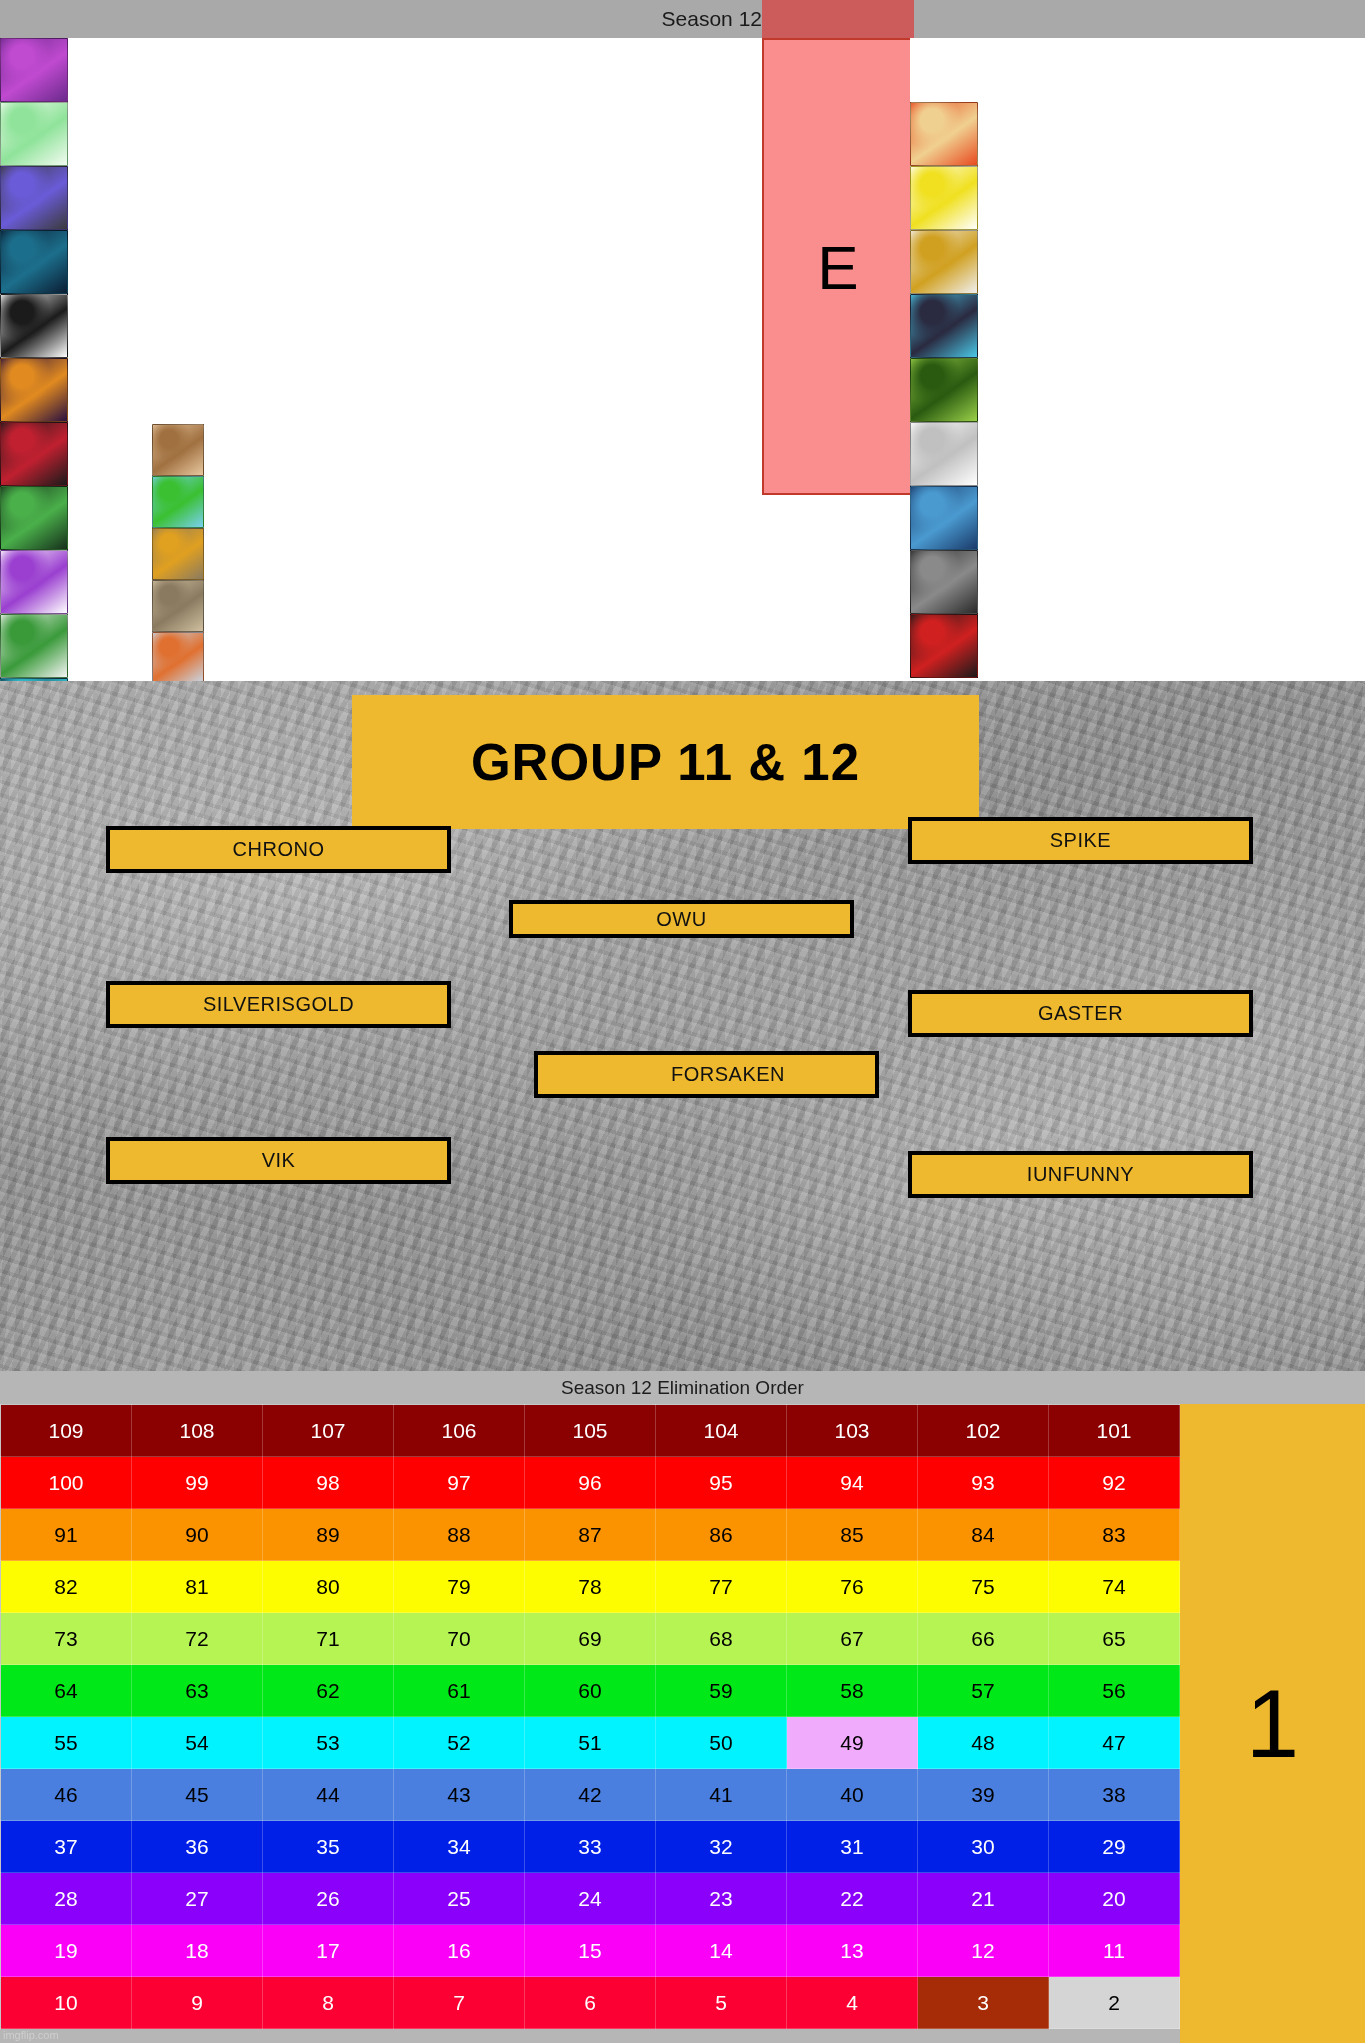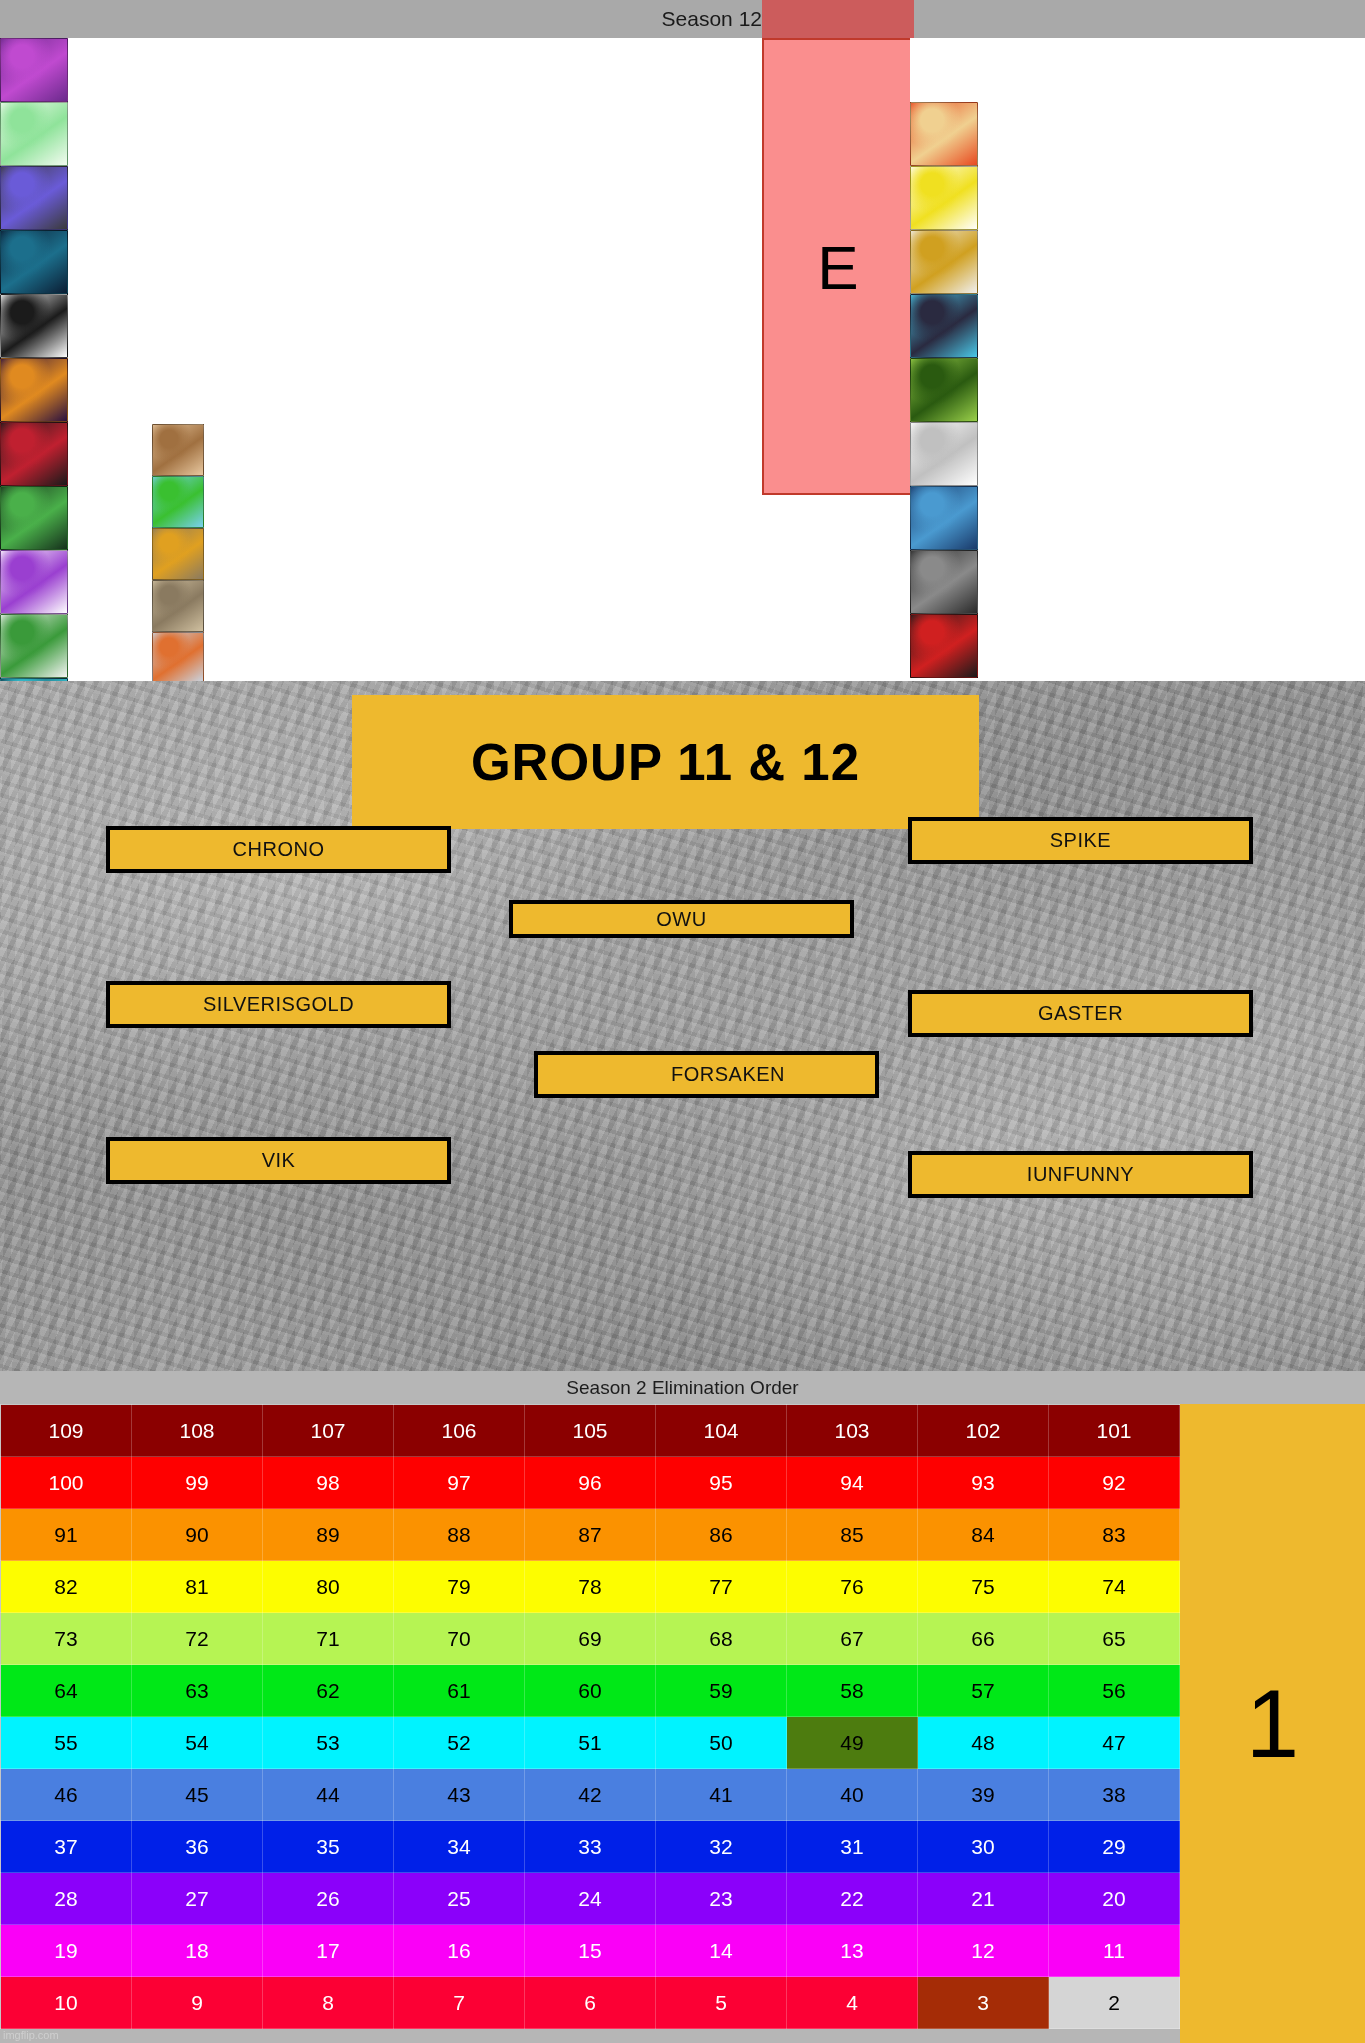--- a/index.html
+++ b/index.html
@@ -269,21 +269,21 @@
   <div class="namebox" style="left:106px;top:456px;width:345px;height:47px;">
     <span>VIK</span>
   </div>
 
   <div class="namebox" style="left:908px;top:470px;width:345px;height:47px;">
     <span>IUNFUNNY</span>
   </div>
 </div>
 
 <div id="panel-table">
-  <div id="table-title">Season 2 Elimination Order</div>
+  <div id="table-title">Season 12 Elimination Order</div>
   <div id="table-wrap">
     <table class="elim">
       <tbody id="elim-body">
           <tr>
             <td style="background: rgb(139, 0, 0); color: rgb(255, 255, 255);">109</td>
             <td style="background: rgb(139, 0, 0); color: rgb(255, 255, 255);">108</td>
             <td style="background: rgb(139, 0, 0); color: rgb(255, 255, 255);">107</td>
             <td style="background: rgb(139, 0, 0); color: rgb(255, 255, 255);">106</td>
             <td style="background: rgb(139, 0, 0); color: rgb(255, 255, 255);">105</td>
             <td style="background: rgb(139, 0, 0); color: rgb(255, 255, 255);">104</td>
@@ -346,21 +346,21 @@
             <td style="background: rgb(0, 232, 23); color: rgb(0, 0, 0);">57</td>
             <td style="background: rgb(0, 232, 23); color: rgb(0, 0, 0);">56</td>
           </tr>
           <tr>
             <td style="background: rgb(0, 243, 255); color: rgb(0, 0, 0);">55</td>
             <td style="background: rgb(0, 243, 255); color: rgb(0, 0, 0);">54</td>
             <td style="background: rgb(0, 243, 255); color: rgb(0, 0, 0);">53</td>
             <td style="background: rgb(0, 243, 255); color: rgb(0, 0, 0);">52</td>
             <td style="background: rgb(0, 243, 255); color: rgb(0, 0, 0);">51</td>
             <td style="background: rgb(0, 243, 255); color: rgb(0, 0, 0);">50</td>
-            <td style="background: #4d7c0f; color: rgb(0, 0, 0);">49</td>
+            <td style="background: #f0abfc; color: rgb(0, 0, 0);">49</td>
             <td style="background: rgb(0, 243, 255); color: rgb(0, 0, 0);">48</td>
             <td style="background: rgb(0, 243, 255); color: rgb(0, 0, 0);">47</td>
           </tr>
           <tr>
             <td style="background: rgb(74, 127, 224); color: rgb(0, 0, 0);">46</td>
             <td style="background: rgb(74, 127, 224); color: rgb(0, 0, 0);">45</td>
             <td style="background: rgb(74, 127, 224); color: rgb(0, 0, 0);">44</td>
             <td style="background: rgb(74, 127, 224); color: rgb(0, 0, 0);">43</td>
             <td style="background: rgb(74, 127, 224); color: rgb(0, 0, 0);">42</td>
             <td style="background: rgb(74, 127, 224); color: rgb(0, 0, 0);">41</td>

